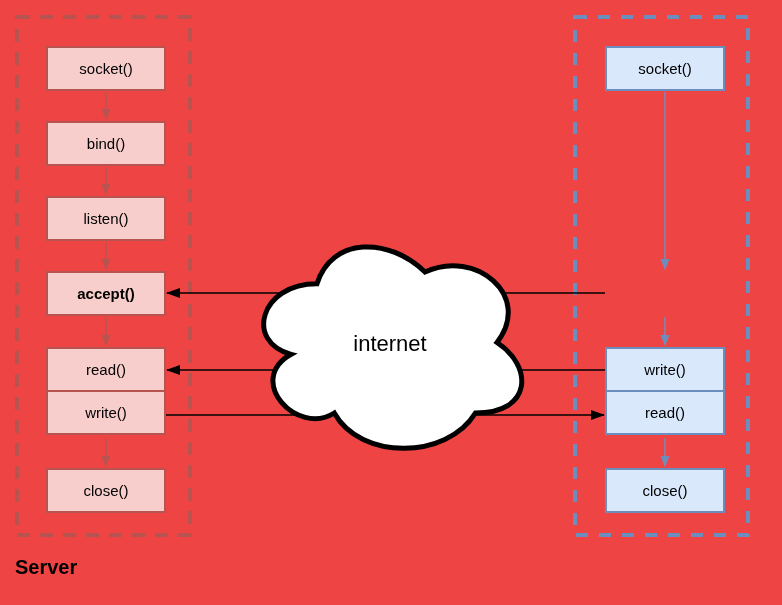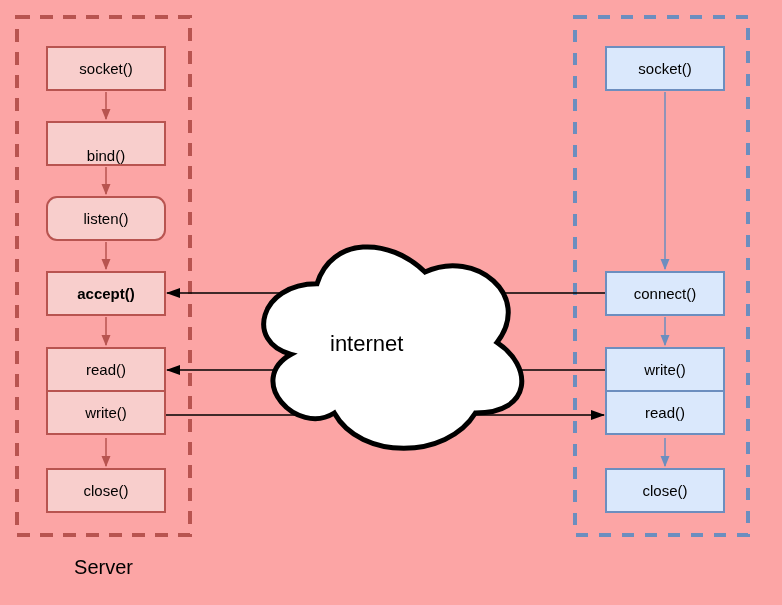--- a/index.html
+++ b/index.html
@@ -1,31 +1,31 @@
 <!DOCTYPE html>
 <html><head>
 <meta charset="utf-8">
 <style>
   html,body{margin:0;padding:0;background:#ffffff;}
   .canvas{
-    position:relative;width:782px;height:605px;background:#fca5a5;
+    position:relative;width:782px;height:605px;background:#ef4444;
     font-family:"Liberation Sans","DejaVu Sans",sans-serif;overflow:hidden;
   }
   .links{position:absolute;left:0;top:0;width:782px;height:605px;z-index:2;}
   .flow-box{
     position:absolute;width:120px;height:45px;box-sizing:border-box;
     border:2px solid #000;display:flex;align-items:center;justify-content:center;
     font-size:15px;color:#000;z-index:3;
   }
   .group-label{
-    position:absolute;width:177px;text-align:center;font-size:20px;font-weight:normal;
+    position:absolute;width:177px;font-size:20px;font-weight:bold;
     color:#000;z-index:3;
   }
   .cloud-label{
-    position:absolute;left:330px;top:331px;width:120px;
+    position:absolute;left:330px;top:331px;width:120px;text-align:center;
     font-size:22px;color:#000;z-index:4;
   }
 </style>
 </head>
 <body>
 
 <div class="canvas">
 
   <svg class="links" viewBox="0 0 782 605" xmlns="http://www.w3.org/2000/svg">
     <defs>
@@ -63,45 +63,42 @@
              C360.2,460 446.6,460 475.4,413
              C533,413 533,366 497,342.5
              C533,295.5 475.4,248.5 425,272
              C389,236.8 331.4,236.8 317,283.8
              Z" fill="#ffffff" stroke="#000000" stroke-width="5"></path>
   </svg>
 
   <div class="flow-box" style="left: 46px; top: 46px; background-color: rgb(248, 206, 204); border-color: rgb(184, 84, 80);">
     <span>socket()</span>
   </div>
-  <div class="flow-box" style="left: 46px; top: 121px; background-color: rgb(248, 206, 204); border-color: rgb(184, 84, 80); align-items: flex-end;">
+  <div class="flow-box" style="left: 46px; top: 121px; background-color: rgb(248, 206, 204); border-color: rgb(184, 84, 80);">
     <span>bind()</span>
   </div>
-  <div class="flow-box" style="left: 46px; top: 196px; background-color: rgb(248, 206, 204); border-color: rgb(184, 84, 80); border-radius: 11px;">
+  <div class="flow-box" style="left: 46px; top: 196px; background-color: rgb(248, 206, 204); border-color: rgb(184, 84, 80);">
     <span>listen()</span>
   </div>
   <div class="flow-box" style="left: 46px; top: 271px; background-color: rgb(248, 206, 204); border-color: rgb(184, 84, 80); font-weight: bold;">
     <span>accept()</span>
   </div>
   <div class="flow-box" style="left: 46px; top: 347px; background-color: rgb(248, 206, 204); border-color: rgb(184, 84, 80);">
     <span>read()</span>
   </div>
   <div class="flow-box" style="left: 46px; top: 390px; background-color: rgb(248, 206, 204); border-color: rgb(184, 84, 80);">
     <span>write()</span>
   </div>
   <div class="flow-box" style="left: 46px; top: 468px; background-color: rgb(248, 206, 204); border-color: rgb(184, 84, 80);">
     <span>close()</span>
   </div>
 
   <div class="flow-box" style="left: 605px; top: 46px; background-color: rgb(218, 232, 252); border-color: rgb(108, 142, 191);">
     <span>socket()</span>
   </div>
-  <div class="flow-box" style="left: 605px; top: 271px; background-color: rgb(218, 232, 252); border-color: rgb(108, 142, 191);">
-    <span>connect()</span>
-  </div>
   <div class="flow-box" style="left: 605px; top: 347px; background-color: rgb(218, 232, 252); border-color: rgb(108, 142, 191);">
     <span>write()</span>
   </div>
   <div class="flow-box" style="left: 605px; top: 390px; background-color: rgb(218, 232, 252); border-color: rgb(108, 142, 191);">
     <span>read()</span>
   </div>
   <div class="flow-box" style="left: 605px; top: 468px; background-color: rgb(218, 232, 252); border-color: rgb(108, 142, 191);">
     <span>close()</span>
   </div>
 

